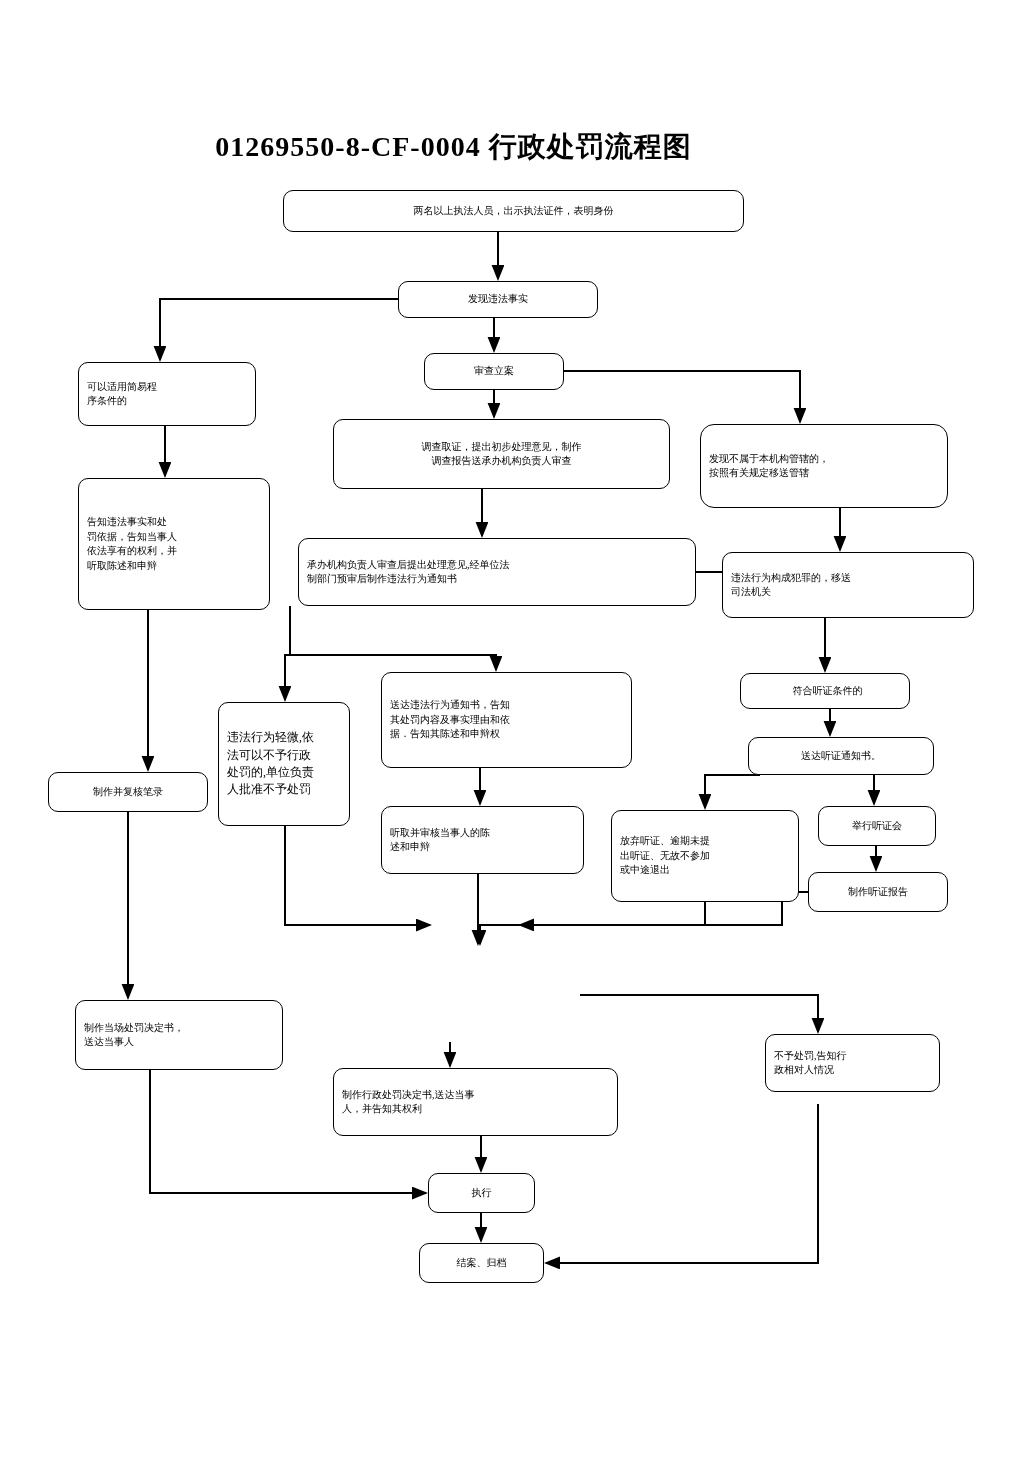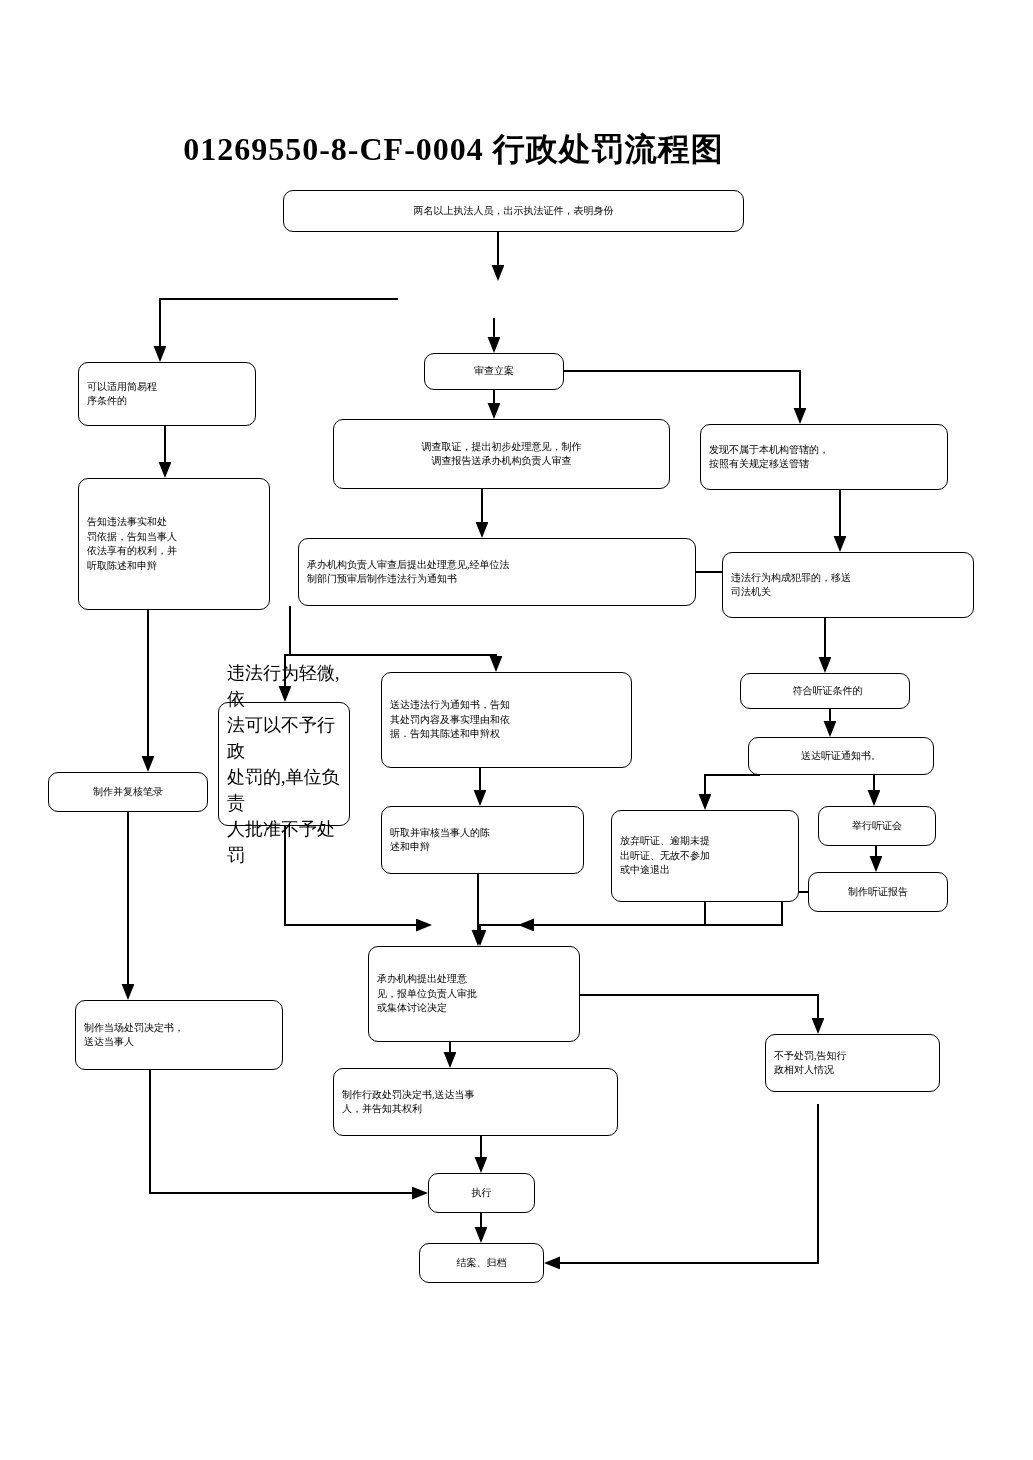--- a/index.html
+++ b/index.html
@@ -16,21 +16,21 @@
     height: 1460px;
     overflow: hidden;
     background: #ffffff;
   }
   #title {
     position: absolute;
     left: 0;
     top: 128px;
     width: 907px;
     text-align: center;
-    font-size: 32px;
+    font-size: 28px;
     font-weight: bold;
     letter-spacing: 1px;
     font-family: "Liberation Serif", "DejaVu Serif", serif;
   }
   .node {
     position: absolute;
     box-sizing: border-box;
     border: 1.6px solid #000;
     border-radius: 10px;
     background: #fff;
@@ -125,55 +125,53 @@
 
       <path d="M481,1136 L481,1171"></path>
 
       <path d="M481,1213 L481,1241"></path>
 
       <path d="M818,1104 L818,1263 L546,1263"></path>
     </g>
   </svg>
 
   <div class="node" style="left:283px;top:190px;width:461px;height:42px;">两名以上执法人员，出示执法证件，表明身份</div>
+  <div class="node" style="left:398px;top:281px;width:200px;height:37px;">发现违法事实</div>
   <div class="node left" style="left:78px;top:362px;width:178px;height:64px;">可以适用简易程
 序条件的</div>
   <div class="node" style="left:424px;top:353px;width:140px;height:37px;">审查立案</div>
   <div class="node" style="left:333px;top:419px;width:337px;height:70px;">调查取证，提出初步处理意见，制作
 调查报告送承办机构负责人审查</div>
-  <div class="node left" style="left:700px;top:424px;width:248px;height:66px;">发现不属于本机构管辖的，
+  <div class="node left" style="left:700px;top:424px;width:248px;height:84px;border-radius:14px;">发现不属于本机构管辖的，
 按照有关规定移送管辖</div>
   <div class="node left" style="left:78px;top:478px;width:192px;height:132px;">告知违法事实和处
 罚依据，告知当事人
 依法享有的权利，并
 听取陈述和申辩</div>
   <div class="node left" style="left:298px;top:538px;width:398px;height:68px;">承办机构负责人审查后提出处理意见,经单位法
 制部门预审后制作违法行为通知书</div>
   <div class="node left" style="left:722px;top:552px;width:252px;height:66px;">违法行为构成犯罪的，移送
 司法机关</div>
   <div class="node left" style="left:381px;top:672px;width:251px;height:96px;">送达违法行为通知书，告知
 其处罚内容及事实理由和依
 据．告知其陈述和申辩权</div>
   <div class="node" style="left:740px;top:673px;width:170px;height:36px;padding-left:13px;">符合听证条件的</div>
-  <div class="node left" style="left:218px;top:702px;width:132px;height:124px;font-size:18px;">违法行为轻微,依
+  <div class="node left" style="left:218px;top:702px;width:132px;height:124px;font-size:12px;">违法行为轻微,依
 法可以不予行政
 处罚的,单位负责
 人批准不予处罚</div>
   <div class="node" style="left:748px;top:737px;width:186px;height:38px;">送达听证通知书。</div>
   <div class="node" style="left:48px;top:772px;width:160px;height:40px;">制作并复核笔录</div>
   <div class="node left" style="left:611px;top:810px;width:188px;height:92px;">放弃听证、逾期未提
 出听证、无故不参加
 或中途退出</div>
   <div class="node left" style="left:381px;top:806px;width:203px;height:68px;">听取并审核当事人的陈
 述和申辩</div>
   <div class="node" style="left:818px;top:806px;width:118px;height:40px;">举行听证会</div>
   <div class="node" style="left:808px;top:872px;width:140px;height:40px;">制作听证报告</div>
-  <div class="node left" style="left:368px;top:946px;width:212px;height:96px;">承办机构提出处理意
-见，报单位负责人审批
-或集体讨论决定</div>
   <div class="node left" style="left:75px;top:1000px;width:208px;height:70px;">制作当场处罚决定书，
 送达当事人</div>
   <div class="node left" style="left:731px;top:1034px;width:175px;height:58px;margin-left:34px;">不予处罚,告知行
 政相对人情况</div>
   <div class="node left" style="left:333px;top:1068px;width:285px;height:68px;">制作行政处罚决定书,送达当事
 人，并告知其权利</div>
   <div class="node" style="left:428px;top:1173px;width:107px;height:40px;">执行</div>
   <div class="node" style="left:419px;top:1243px;width:125px;height:40px;">结案、归档</div>
 
 </div>

